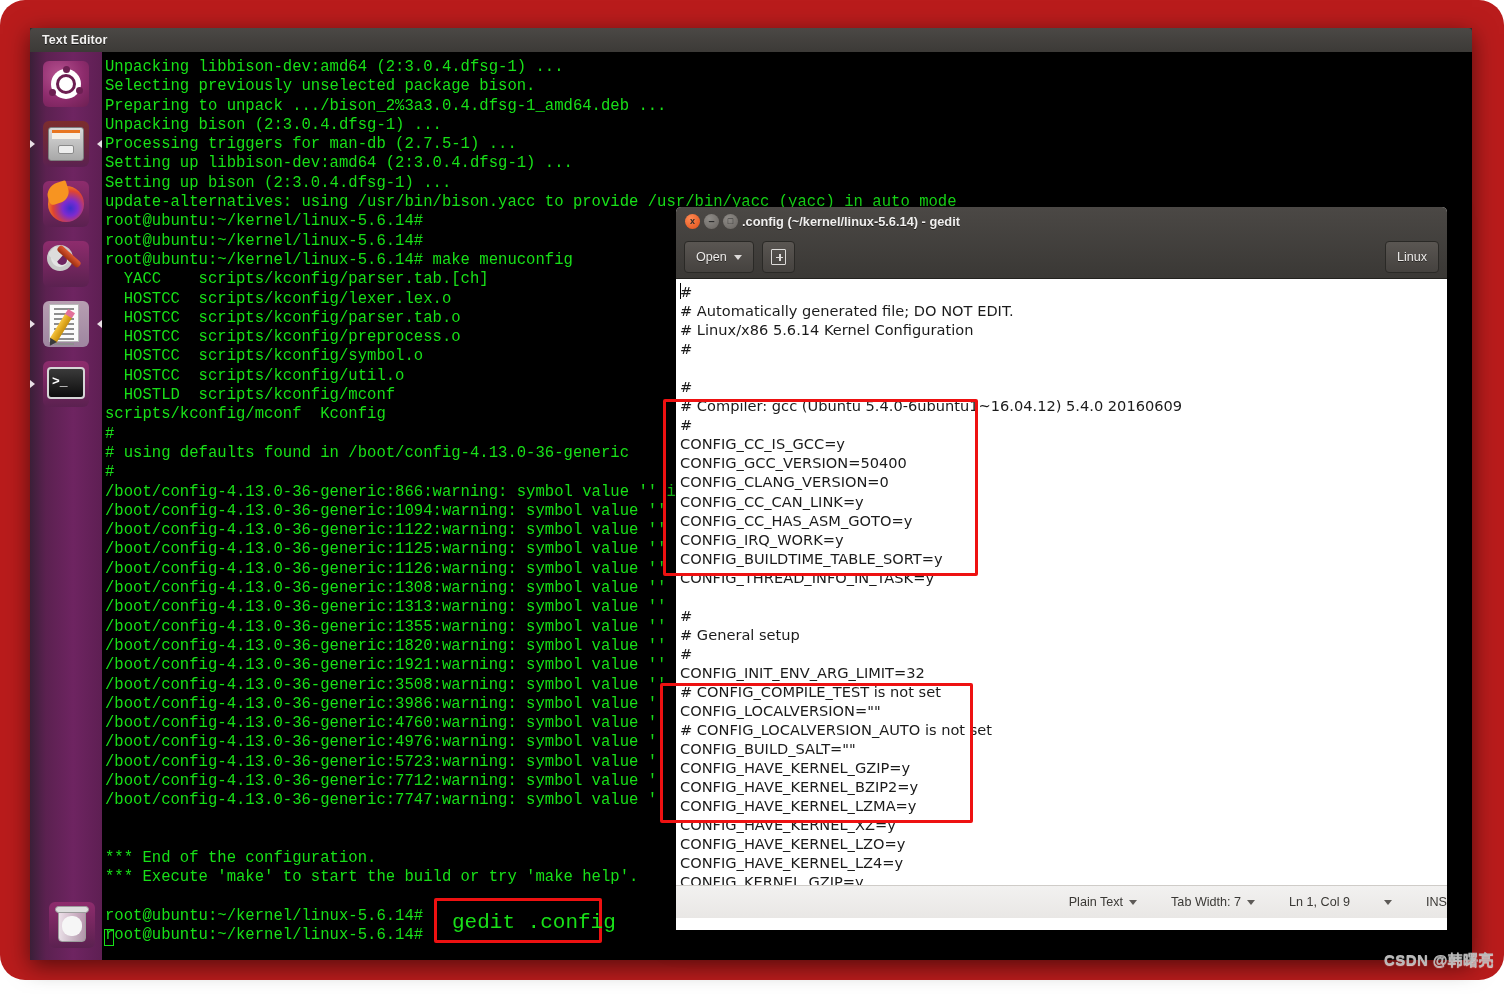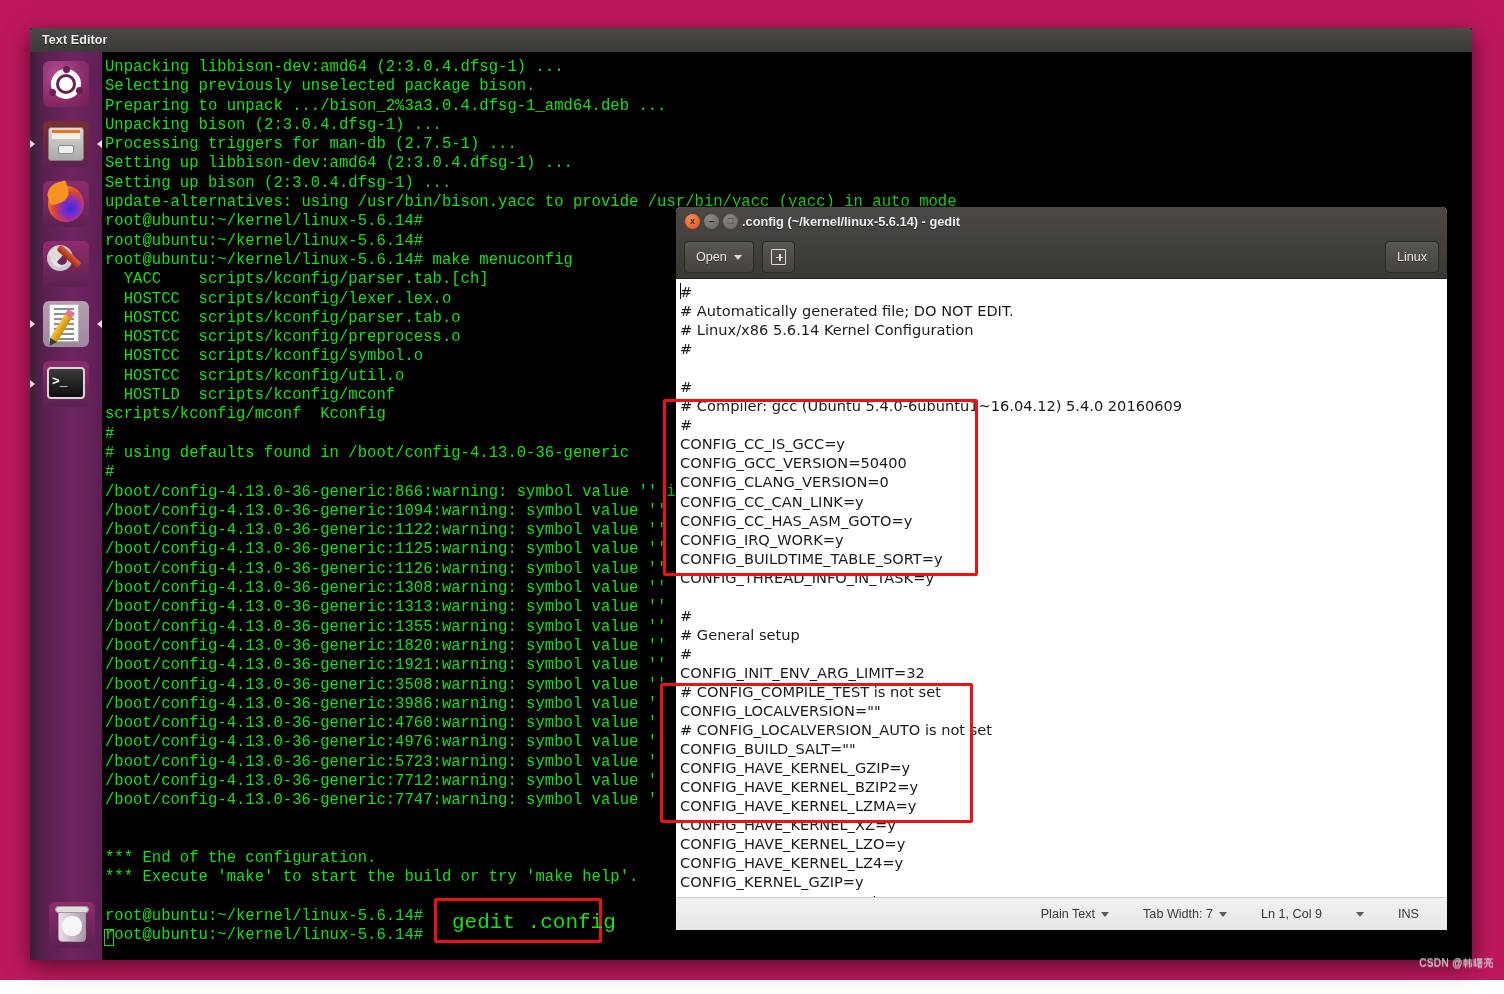--- a/index.html
+++ b/index.html
@@ -2,21 +2,21 @@
 <html><head>
 <meta charset="utf-8">
 <style>
   * { box-sizing: border-box; margin: 0; padding: 0; }
   html, body {
     width: 1504px; height: 994px;
     background: #ffffff;
     font-family: "Liberation Sans", sans-serif;
     overflow: hidden;
   }
-  #root { position: relative; width: 1504px; height: 980px; background:#be185d; }
+  #root { position: relative; width: 1504px; height: 980px; background:#b91c1c;border-radius:25px; }
 
   
   .win-shadow {
     position: absolute;
     left: 30px; top: 28px;
     width: 1442px; height: 932px;
     box-shadow: 0 6px 22px rgba(0,0,0,0.55);
     background: #2c2c2c;
   }
   .titlebar {
@@ -215,47 +215,48 @@
     position:absolute; left:4px; top:3px;
     color:#1b1b1b;
     font-family: "DejaVu Sans", sans-serif;
     font-size: 14.6px;
     line-height: 19.05px;
     white-space: pre;
   }
   .g-caret { position:absolute; left:4px; top:4px; width:1px; height:16px; background:#000; }
 
   .g-status {
-    position:absolute; left:0; bottom:0; width:100%; height:33px;
+    position:absolute; left:0; bottom:12px; width:100%; height:33px;
     background: linear-gradient(to bottom,#f2f1f0,#e9e7e5);
     border-top:1px solid #cfccc8;
     display:flex; align-items:center; justify-content:flex-end;
-    padding-right: 28px; gap: 0px;
+    padding-right: 0; gap: 0px;
     color:#3b3936; font-size:12.6px;
   }
   .st-item { display:flex; align-items:center; gap:6px; margin-left: 34px; }
   .st-carr { width:0;height:0;border-left:4.5px solid transparent;border-right:4.5px solid transparent;border-top:5px solid #5d5a57;}
 
   
   .redbox { position:absolute; border:3px solid #ee1111; border-radius:2px; pointer-events:none; }
   #redbox-gcc   { left:663px;  top:399px; width:315px; height:177px; }
   #redbox-kern  { left:660px;  top:683px; width:313px; height:140px; }
   #redbox-cmd   { left:434px;  top:898px; width:168px; height:45px; }
 
   .redbox-label-cmd {
     position:absolute; left:452px; top:911px;
     color:#18e018; font-family:"Liberation Mono","DejaVu Sans Mono",monospace;
     font-size:21px; white-space:pre;
   }
 
   
   .watermark {
     position:absolute; right:10px; bottom:10px;
-    color:#b9b9b9; font-size:10px; letter-spacing:.4px;
+    color:#b9b9b9; font-size:15px; letter-spacing:.4px;
     text-shadow:0 1px 1px rgba(255,255,255,.8);
+    font-weight:bold;
   }
 </style>
 </head>
 <body>
 
 <div id="root">
 
   <div class="win-shadow"></div>
 
   <div class="titlebar">

